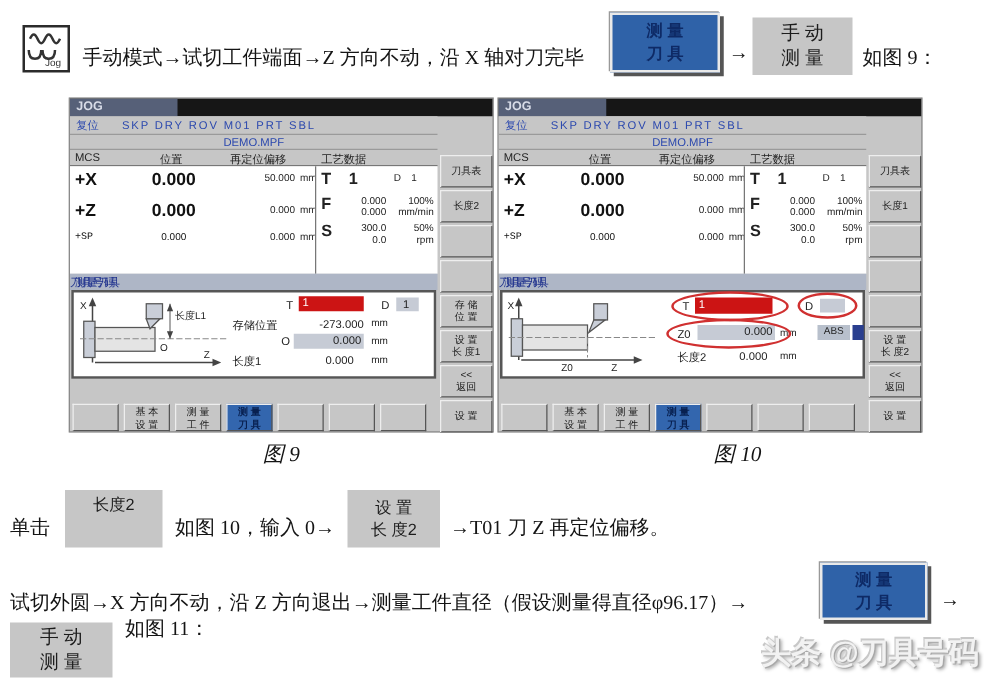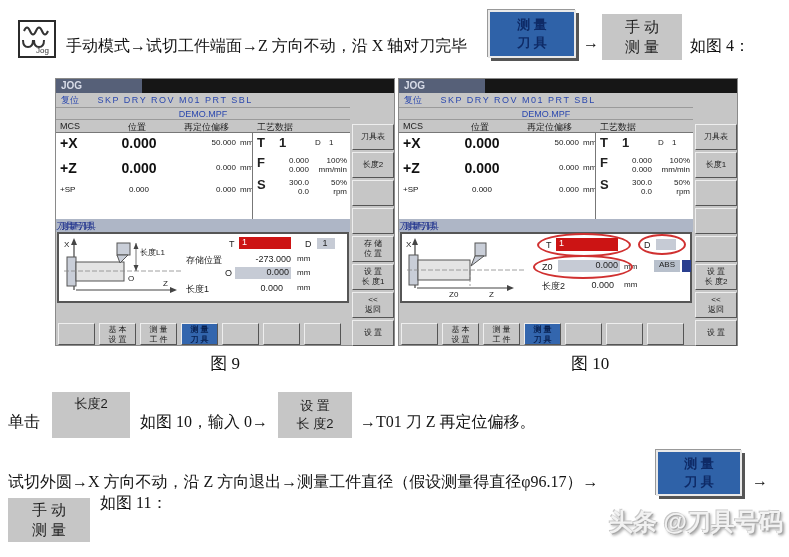--- a/index.html
+++ b/index.html
@@ -1,21 +1,21 @@
 <!DOCTYPE html>
 <html><head>
 <meta charset="utf-8">
 <style>
   * { box-sizing: border-box; margin: 0; padding: 0; }
   html,body { width: 789px; height: 557px; background:#fff; overflow:hidden;
     font-family:"Liberation Serif", serif; }
 
   
   .doctext { position:absolute; font-size:16px; color:#141414; white-space:nowrap; }
-  .caption { position:absolute; font-size:17px; color:#141414; text-align:center; width:140px; }
+  .caption { position:absolute; font-size:17px; color:#141414; text-align:center; width:140px;font-style:italic; }
 
   
   .btn { position:absolute; display:flex; align-items:center; justify-content:center;
     text-align:center; white-space:pre-line; line-height:1.35;
     font-family:"Liberation Sans", sans-serif; }
   .btn-blue { background:#2f62a8; color:#0e2a66; font-weight:bold; font-size:13px;
     border:2px solid #e9e9e9; box-shadow:3px 3px 0 #555, -1px -1px 0 #999; }
   .btn-gray { background:#c6c6c6; color:#1c1c1c; font-size:13px; }
   .btn-top { align-items:flex-start; padding-top:3px; }
 
@@ -39,21 +39,21 @@
   .colhdr { position:absolute; left:0; top:41px; width:294px; height:13px; background:#c6c6c6;
     border-bottom:1px solid #777; font-size:9px; color:#222; }
   .colhdr span { position:absolute; top:1px;text-align:right; }
   .posarea { position:absolute; left:0; top:54px; width:294px; height:86px; background:#fff; }
   .axrow { position:absolute; left:0; width:196px; height:22px; }
   .axname { position:absolute; left:4px; top:0; font-weight:bold; font-size:14px; color:#111; }
   .axpos  { position:absolute; left:46px; top:0; width:74px; text-align:center; font-weight:bold;
     font-size:14px; color:#111; }
   .axrepos{ position:absolute; left:120px; top:3px; width:60px; text-align:right; font-size:8px; color:#222; }
   .axunit { position:absolute; left:184px; top:3px; font-size:8px; color:#222; }
-  .axrow.small .axname { font-size:8px; font-weight:normal; top:3px; }
+  .axrow.small .axname { font-size:8px; font-weight:normal; top:3px;font-family:Liberation Mono, monospace; }
   .axrow.small .axpos  { font-size:8px; font-weight:normal; top:3px; }
   .tech { position:absolute; left:196px; top:0; width:98px; height:86px; border-left:1px solid #777; }
   .tech span { position:absolute; color:#222; }
   .tl { font-size:13px; font-weight:bold; }
   .sm { font-size:8px; }
   .rt { text-align:right; }
   .panelhdr { position:absolute; left:0; top:140px; width:294px; height:13px; background:#aeb6c6;
     font-size:9px; color:#1c2f8c; }
   .phl { position:absolute; left:4px; top:1px; }
   .phc { position:absolute; left:0; top:1px; width:100%; }
@@ -95,21 +95,21 @@
     <path d="M3 18 q0 7 5 7 q5 0 5 -7 M14 18 q0 7 5 7 q5 0 5 -7" fill="none" stroke="#333" stroke-width="2"></path>
     <text x="16" y="31" font-family="Liberation Sans, sans-serif" font-size="8" fill="#333">Jog</text>
   </svg>
 </div>
 <div class="doctext" style="left:66px; top:36px">手动模式→试切工件端面→Z 方向不动，沿 X 轴对刀完毕</div>
 <div class="btn btn-blue" style="left:488px; top:10px; width:88px; height:48px">测 量
 刀 具</div>
 <div class="doctext" style="left:583px; top:34px">→</div>
 <div class="btn btn-gray" style="left:602px; top:14px; width:80px; height:46px; font-size:15px">手 动
 测 量</div>
-<div class="doctext" style="left:690px; top:36px">如图 4：</div>
+<div class="doctext" style="left:690px; top:36px">如图 9：</div>
 
 <div class="screen" style="left:55px">
   <div class="titlebar">
     <div class="jogtab">JOG</div>
   </div>
   <div class="statusrow">
     <span class="stl">复位</span>
     <span class="stf">SKP DRY ROV M01 PRT SBL</span>
   </div>
   <div class="progrow">DEMO.MPF</div>

